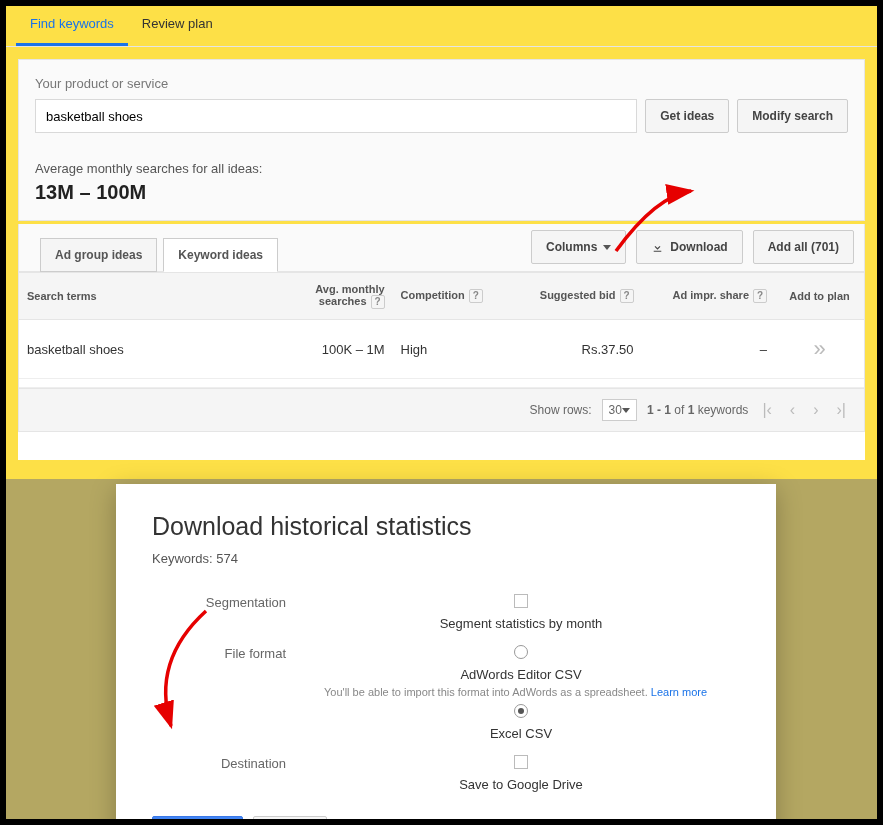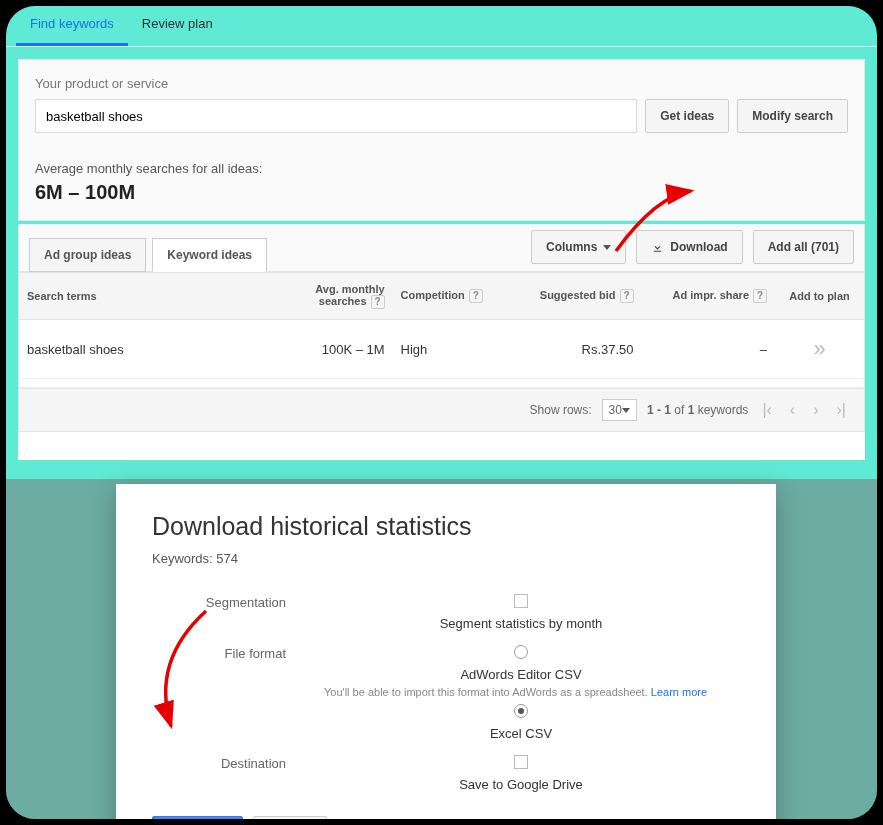--- a/index.html
+++ b/index.html
@@ -5,26 +5,25 @@
   * { box-sizing: border-box; margin: 0; padding: 0; }
   body {
     font-family: Arial, sans-serif;
     font-size: 13px;
     color: #333;
     background: #000;
     padding: 6px;
     width: 883px;
   }
   .frame {
-    background: #5eead4;
+    background: #fde047;
     width: 100%;
     height: 813px;
     position: relative;
     overflow: hidden;
-    border-radius: 29px;
   }
   
   .top-tabs {
     display: flex;
     border-bottom: 1px solid #e5e5e5;
     padding-left: 10px;
   }
   .top-tabs .tab {
     padding: 10px 14px 12px;
     font-size: 13px;
@@ -90,21 +89,21 @@
   }
   .result-toolbar {
     display: flex;
     align-items: flex-end;
     padding: 0 10px;
     background: #fafafa;
     border-bottom: 1px solid #e5e5e5;
     position: relative;
     height: 48px;
   }
-  .idea-tabs { display: flex; }
+  .idea-tabs { display: flex; margin-left: 11px; }
   .idea-tab {
     padding: 9px 14px;
     border: 1px solid #ccc;
     background: #f5f5f5;
     font-size: 12px;
     font-weight: bold;
     color: #555;
     cursor: pointer;
     position: relative;
     bottom: -1px;
@@ -295,21 +294,21 @@
   </div>
 
   <div class="panel">
     <div class="product-label">Your product or service</div>
     <div class="search-row">
       <input class="product-input" value="basketball shoes" style="">
       <button class="btn">Get ideas</button>
       <button class="btn">Modify search</button>
     </div>
     <div class="stats-label">Average monthly searches for all ideas:</div>
-    <div class="stats-value">6M – 100M</div>
+    <div class="stats-value">13M – 100M</div>
   </div>
 
   <div class="results">
     <div class="result-toolbar">
       <div class="idea-tabs">
         <div class="idea-tab">Ad group ideas</div>
         <div class="idea-tab active">Keyword ideas</div>
       </div>
       <div class="toolbar-right">
         <button class="btn">

